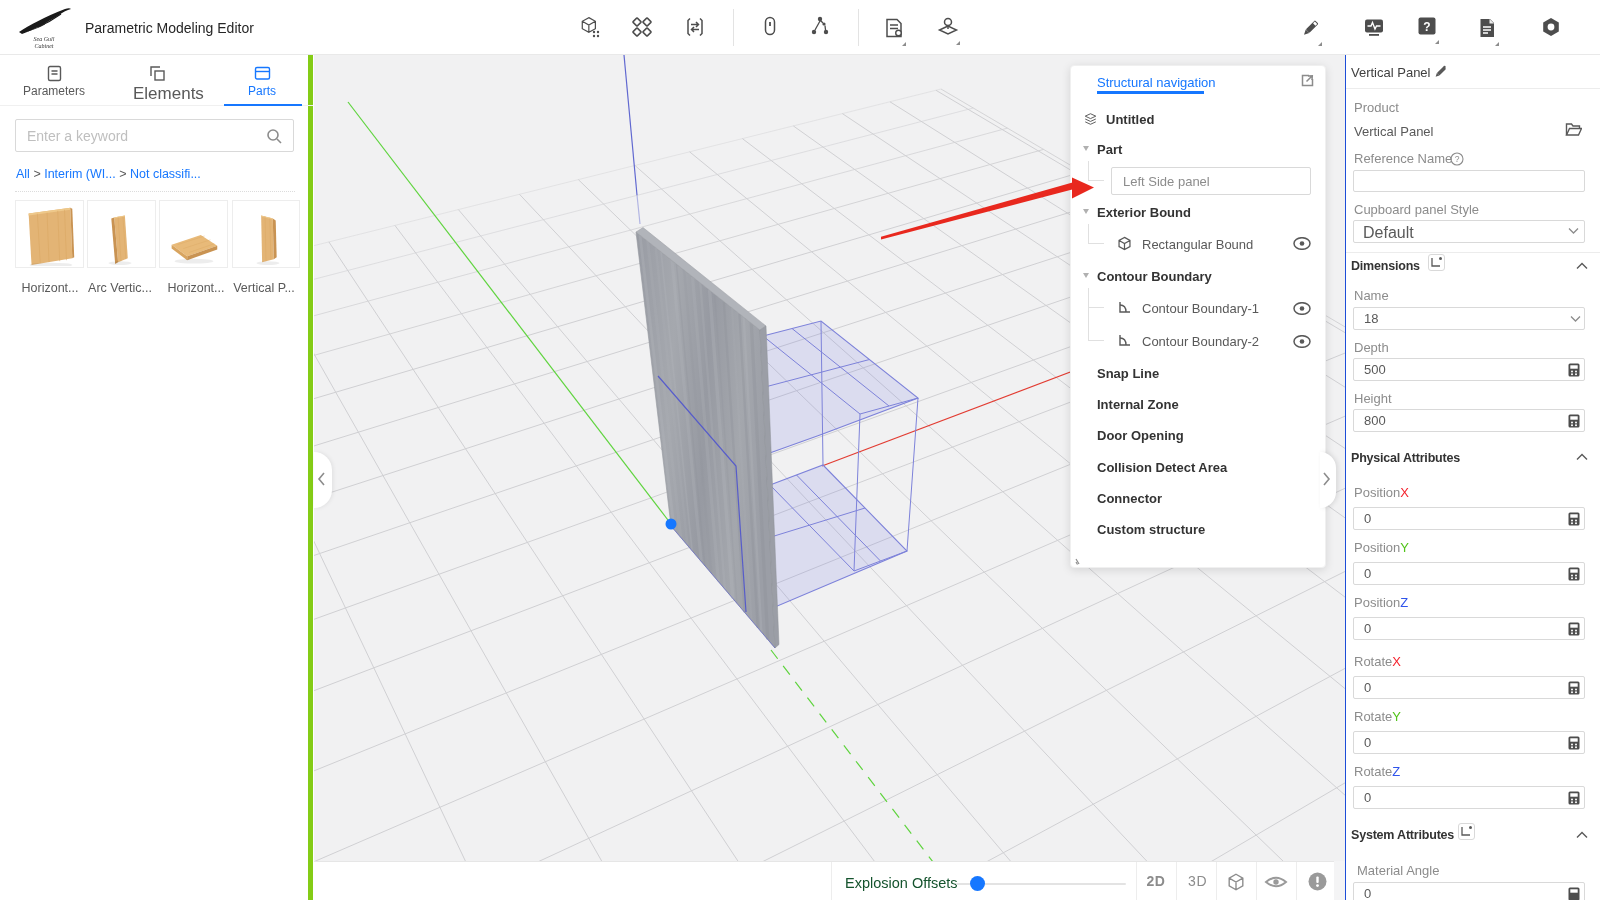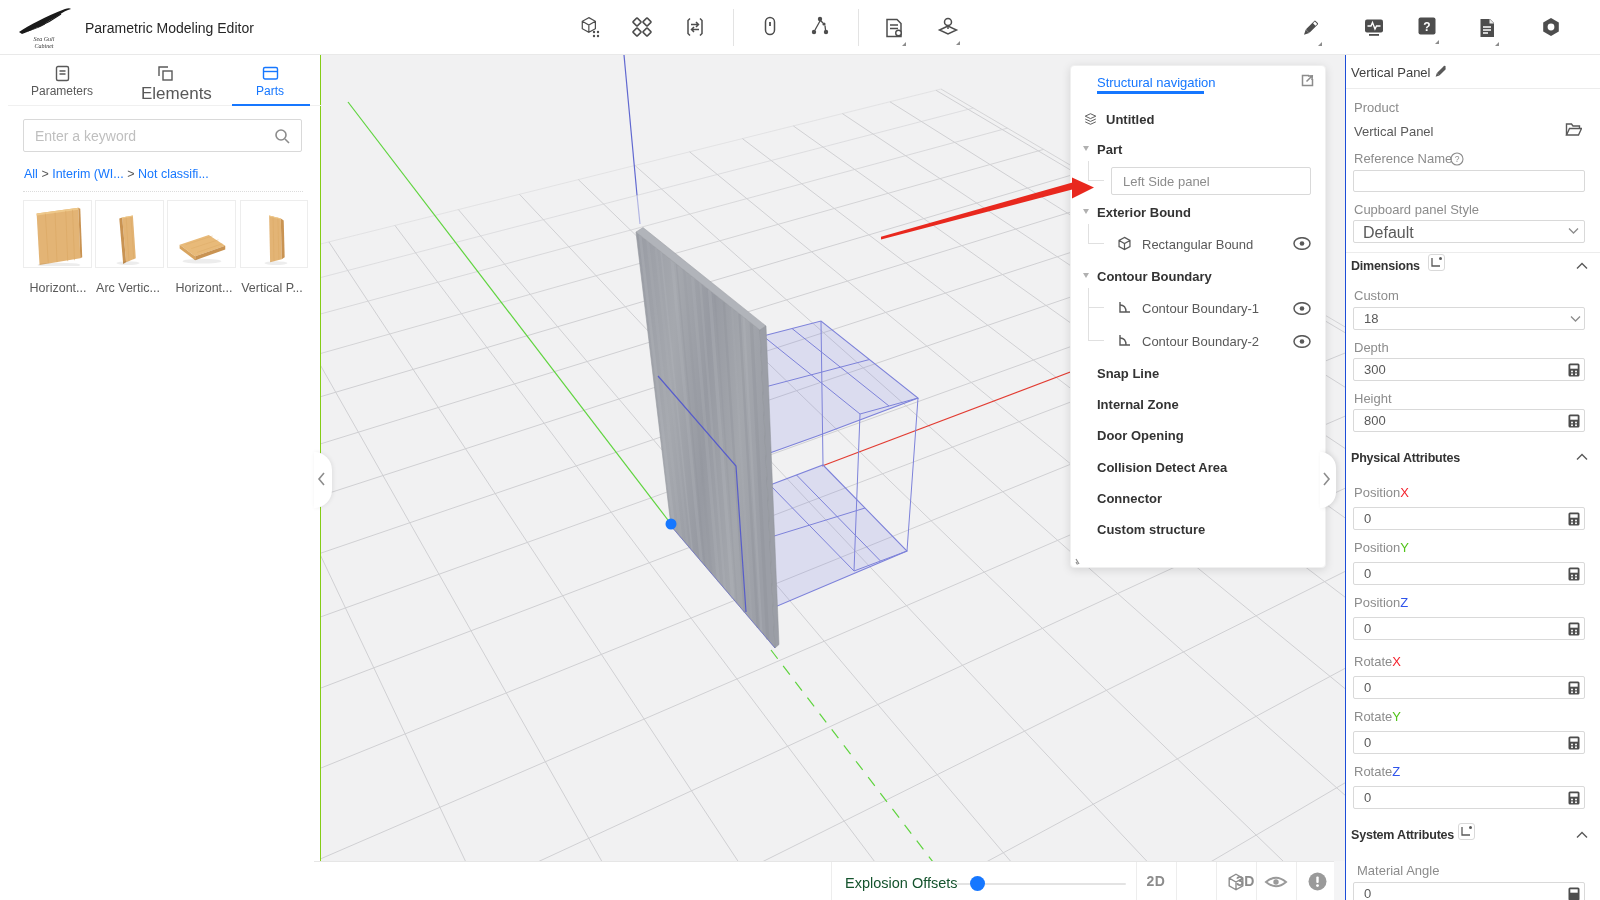--- a/index.html
+++ b/index.html
@@ -190,21 +190,21 @@
       <path d="M4.5 2 L14 2 L18 6 L18 20 L4.5 20 Z" fill="#4d4d4d"></path>
       <path d="M13.5 2 L13.5 6.5 L18 6.5" fill="#fff" opacity="0.9"></path>
       <path d="M7 10 L15 10 M7 13 L15 13 M7 16 L12 16" stroke="#fff" stroke-width="1.3"></path>
     </svg>
 <div class="abs" style="left:1495px;top:42px;width:0;height:0;border-left:4px solid transparent;border-bottom:4px solid #8c8c8c"></div>
 <svg class="abs" style="left:1540px;top:16px" width="22" height="22" viewBox="0 0 22 22">
       <path d="M11 2 L18.8 6.5 L18.8 15.5 L11 20 L3.2 15.5 L3.2 6.5 Z" fill="#4d4d4d"></path>
       <circle cx="11" cy="11" r="3.4" fill="#fff"></circle>
     </svg>
 </div>
-<div class="abs" style="left:8px;top:55px;width:313px;height:845px;background:#fff;border-right:1px solid #84cc16">
+<div class="abs" style="left:0;top:55px;width:313px;height:845px;background:#fff;border-right:5px solid #84cc16">
 <div class="abs" style="left:0;top:50px;width:313px;height:1px;background:#f0f0f0"></div>
 <svg class="abs" style="left:46px;top:10px" width="17" height="17" viewBox="0 0 17 17">
       <g fill="none" stroke="#595959" stroke-width="1.4">
         <rect x="2.5" y="1.5" width="12" height="14" rx="1.5"></rect>
         <path d="M5.5 6 L11.5 6 M5.5 9 L11.5 9"></path>
       </g>
     </svg>
 <svg class="abs" style="left:149px;top:10px" width="17" height="17" viewBox="0 0 17 17">
       <g fill="none" stroke="#595959" stroke-width="1.4">
         <path d="M2 11 L2 2 L11 2"></path>
@@ -290,21 +290,21 @@
 <div class="abs" style="left:822px;top:0;width:1px;height:39px;background:#ededed"></div>
 <div class="abs" style="left:862px;top:0;width:1px;height:39px;background:#ededed"></div>
 <div class="abs" style="left:902px;top:0;width:1px;height:39px;background:#ededed"></div>
 <div class="abs" style="left:942px;top:0;width:1px;height:39px;background:#ededed"></div>
 <div class="abs" style="left:982px;top:0;width:1px;height:39px;background:#ededed"></div>
 <div class="abs" style="left:1020px;top:0;width:1px;height:39px;background:#ededed"></div>
 <div class="abs" style="left:531px;top:13px;font-size:14.5px;color:#14532d">Explosion Offsets</div>
 <div class="abs" style="left:642px;top:21px;width:170px;height:2px;background:#e3e3e3;border-radius:1px"></div>
 <div class="abs" style="left:656px;top:14px;width:15px;height:15px;border-radius:50%;background:#1677ff"></div>
 <div class="abs" style="left:831px;top:11px;width:22px;text-align:center;font-size:14px;font-weight:bold;color:#8c8c8c;letter-spacing:0.5px">2D</div>
-<div class="abs" style="left:922px;top:11px;width:22px;text-align:left;font-size:14px;font-weight:bold;color:#8c8c8c;letter-spacing:0.5px">3D</div>
+<div class="abs" style="left:871px;top:11px;width:22px;text-align:right;font-size:14px;font-weight:normal;color:#8c8c8c;letter-spacing:0.5px">3D</div>
 <svg class="abs" style="left:912px;top:10px" width="20" height="20" viewBox="0 0 22 22">
       <path d="M11 2.5 L18.5 6.8 L18.5 15.2 L11 19.5 L3.5 15.2 L3.5 6.8 Z M3.5 6.8 L11 11 L18.5 6.8 M11 11 L11 19.5" stroke="#8c8c8c" stroke-width="1.5" fill="none"></path>
     </svg>
 <svg class="abs" style="left:950px;top:12px" width="24" height="16" viewBox="0 0 24 16">
       <path d="M2 8 Q12 -0.5 22 8 Q12 16.5 2 8 Z" fill="none" stroke="#9a9a9a" stroke-width="2"></path>
       <circle cx="12" cy="8" r="2.7" fill="#9a9a9a"></circle>
     </svg>
 <svg class="abs" style="left:994px;top:10px" width="19" height="19" viewBox="0 0 19 19">
       <circle cx="9.5" cy="9.5" r="9" fill="#9a9a9a"></circle>
       <rect x="8.3" y="4.5" width="2.4" height="6.5" rx="1" fill="#fff"></rect>
@@ -421,29 +421,29 @@
 <div class="abs" style="left:0;top:197px;width:255px;height:1px;background:#ececec"></div>
 <div class="abs bold" style="left:5px;top:204px;font-size:12.5px;letter-spacing:-0.2px">Dimensions</div>
 <div class="abs" style="left:82px;top:199px;width:17px;height:17px;border:1px solid #d9d9d9;border-radius:3px"></div>
 <svg class="abs" style="left:84px;top:201px" width="13" height="13" viewBox="0 0 13 13">
       <path d="M2 2 L2 10 L10 10" stroke="#595959" stroke-width="1.3" fill="none"></path>
       <circle cx="10.5" cy="2.5" r="1.5" fill="#595959"></circle>
     </svg>
 <svg class="abs" style="left:230px;top:207px" width="12" height="8" viewBox="0 0 12 8">
       <path d="M1 6.5 L6 1.5 L11 6.5" stroke="#595959" stroke-width="1.4" fill="none"></path>
     </svg>
-<div class="abs lbl" style="left:8px;top:233px">Custom</div>
+<div class="abs lbl" style="left:8px;top:233px">Name</div>
 <div class="inp" style="left:7px;top:252px;width:232px;height:23px"></div>
 <div class="abs" style="left:18px;top:256px;font-size:13px;color:#595959">18</div>
 <svg class="abs" style="left:224px;top:260px" width="11" height="8" viewBox="0 0 11 8">
       <path d="M1 1.5 L5.5 6 L10 1.5" stroke="#8c8c8c" stroke-width="1.3" fill="none"></path>
     </svg>
 <div class="abs lbl" style="left:8px;top:285px">Depth</div>
 <div class="inp" style="left:7px;top:303px;width:232px;height:23px"></div>
-<div class="abs" style="left:18px;top:307px;font-size:13px;color:#595959">300</div>
+<div class="abs" style="left:18px;top:307px;font-size:13px;color:#595959">500</div>
 <svg class="abs" style="left:222px;top:308px" width="12" height="14" viewBox="0 0 12 14">
       <rect x="0.5" y="0.5" width="11" height="13" rx="1.5" fill="#4d4d4d"></rect>
       <rect x="2.3" y="2.3" width="7.4" height="3.4" fill="#fff"></rect>
       <circle cx="4" cy="8.6" r="1" fill="#fff"></circle>
       <circle cx="8" cy="8.6" r="1" fill="#fff"></circle>
       <circle cx="4" cy="11.3" r="1" fill="#fff"></circle>
       <circle cx="8" cy="11.3" r="1" fill="#fff"></circle>
     </svg>
 <div class="abs lbl" style="left:8px;top:336px">Height</div>
 <div class="inp" style="left:7px;top:354px;width:232px;height:23px"></div>

